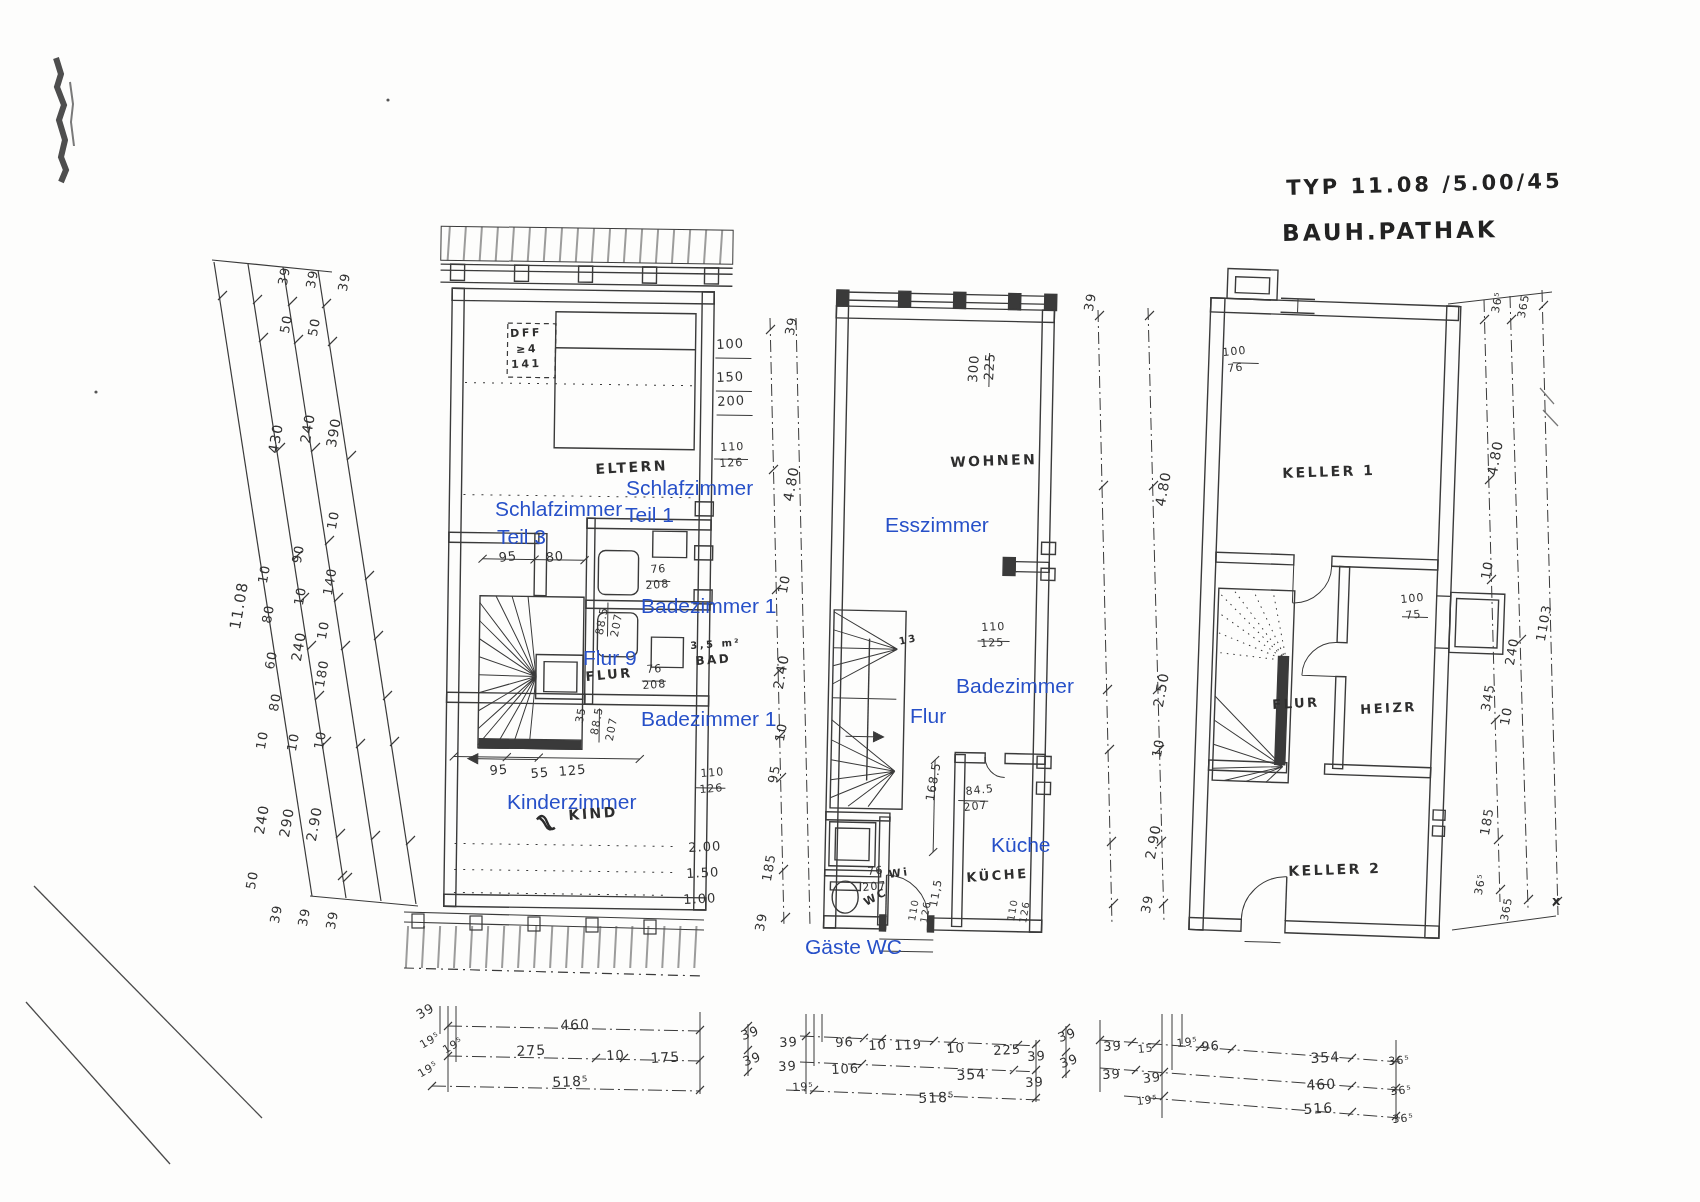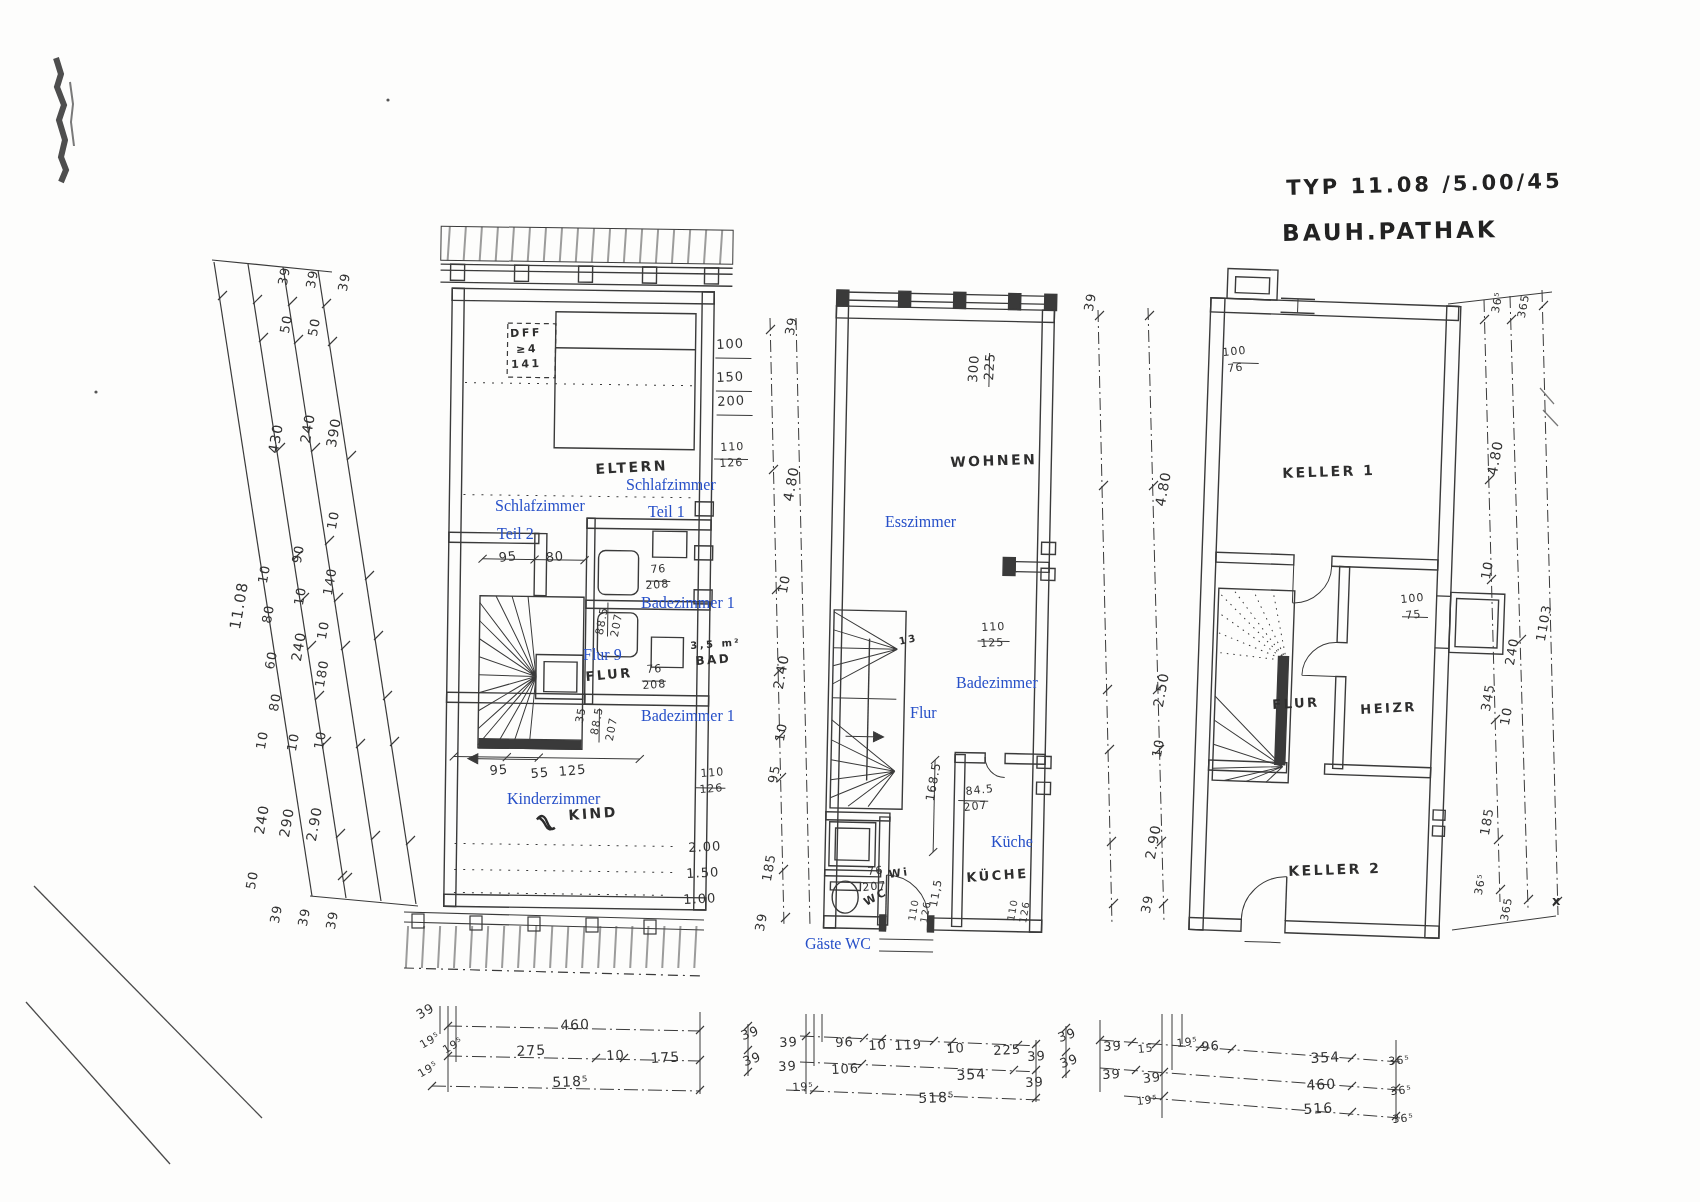--- a/index.html
+++ b/index.html
@@ -1,21 +1,21 @@
 <!DOCTYPE html>
 <html style="--blue: #2750c8;"><head>
 <meta charset="utf-8">
 <style>
   html,body{margin:0;padding:0;background:#ffffff;}
   .sheet{position:relative;width:1700px;height:1202px;background:#fdfdfc;overflow:hidden;
          font-family:"Liberation Sans",sans-serif;}
   .linework{position:absolute;left:0;top:0;}
   .anno-layer{position:absolute;left:0;top:0;width:1700px;height:1202px;}
   .lbl{position:absolute;white-space:nowrap;transform-origin:left top;line-height:1;}
-  .blue{font-family:Liberation Serif, serif;font-size:16px;color:var(--blue,#2750c8);}
+  .blue{font-family:Liberation Sans, sans-serif;font-size:21px;color:var(--blue,#2750c8);}
   .hand{font-family:"DejaVu Sans",sans-serif;font-size:14px;font-weight:600;color:#2e2e2e;
         letter-spacing:2.5px;}
   .dim{font-family:"DejaVu Sans",sans-serif;font-size:13px;font-weight:500;color:#333;
        letter-spacing:1px;}
   .title-hand{position:absolute;font-family:"DejaVu Sans",sans-serif;font-weight:700;color:#222;
        letter-spacing:3px;transform-origin:left top;white-space:nowrap;}
 </style>
 </head>
 <body>
 
@@ -281,23 +281,23 @@
       <path d="M1062,1032l8,-8 M1062,1056l8,-8 M1062,1078l8,-8" stroke-width="1.1"></path>
     </g>
   </svg>
 
   <div class="title-hand" style="left:1286px;top:176px;font-size:21px;transform:rotate(-1.5deg);">TYP 11.08 /5.00/45</div>
   <div class="title-hand" style="left:1282px;top:220px;font-size:23px;transform:rotate(-1deg);">BAUH.PATHAK</div>
 
   <div class="anno-layer">
     <div>
         <span class="lbl blue" style="left: 626px; top: 477px;">Schlafzimmer</span>
-        <span class="lbl blue" style="left: 648px; top: 504px; text-align: center;">Teil 1</span>
+        <span class="lbl blue" style="left: 625px; top: 504px; text-align: center;">Teil 1</span>
         <span class="lbl blue" style="left: 495px; top: 498px;">Schlafzimmer</span>
-        <span class="lbl blue" style="left: 497px; top: 526px;">Teil 2</span>
+        <span class="lbl blue" style="left: 497px; top: 526px;">Teil 3</span>
         <span class="lbl blue" style="left: 641px; top: 595px; text-align: center;">Badezimmer 1</span>
         <span class="lbl blue" style="left: 583px; top: 647px;">Flur 9</span>
         <span class="lbl blue" style="left: 641px; top: 708px;">Badezimmer 1</span>
         <span class="lbl blue" style="left: 507px; top: 791px;">Kinderzimmer</span>
         <span class="lbl blue" style="left: 885px; top: 514px;">Esszimmer</span>
         <span class="lbl blue" style="left: 956px; top: 675px;">Badezimmer</span>
         <span class="lbl blue" style="left: 910px; top: 705px;">Flur</span>
         <span class="lbl blue" style="left: 991px; top: 834px;">Küche</span>
         <span class="lbl blue" style="left: 805px; top: 936px;">Gäste WC</span>
       </div>

